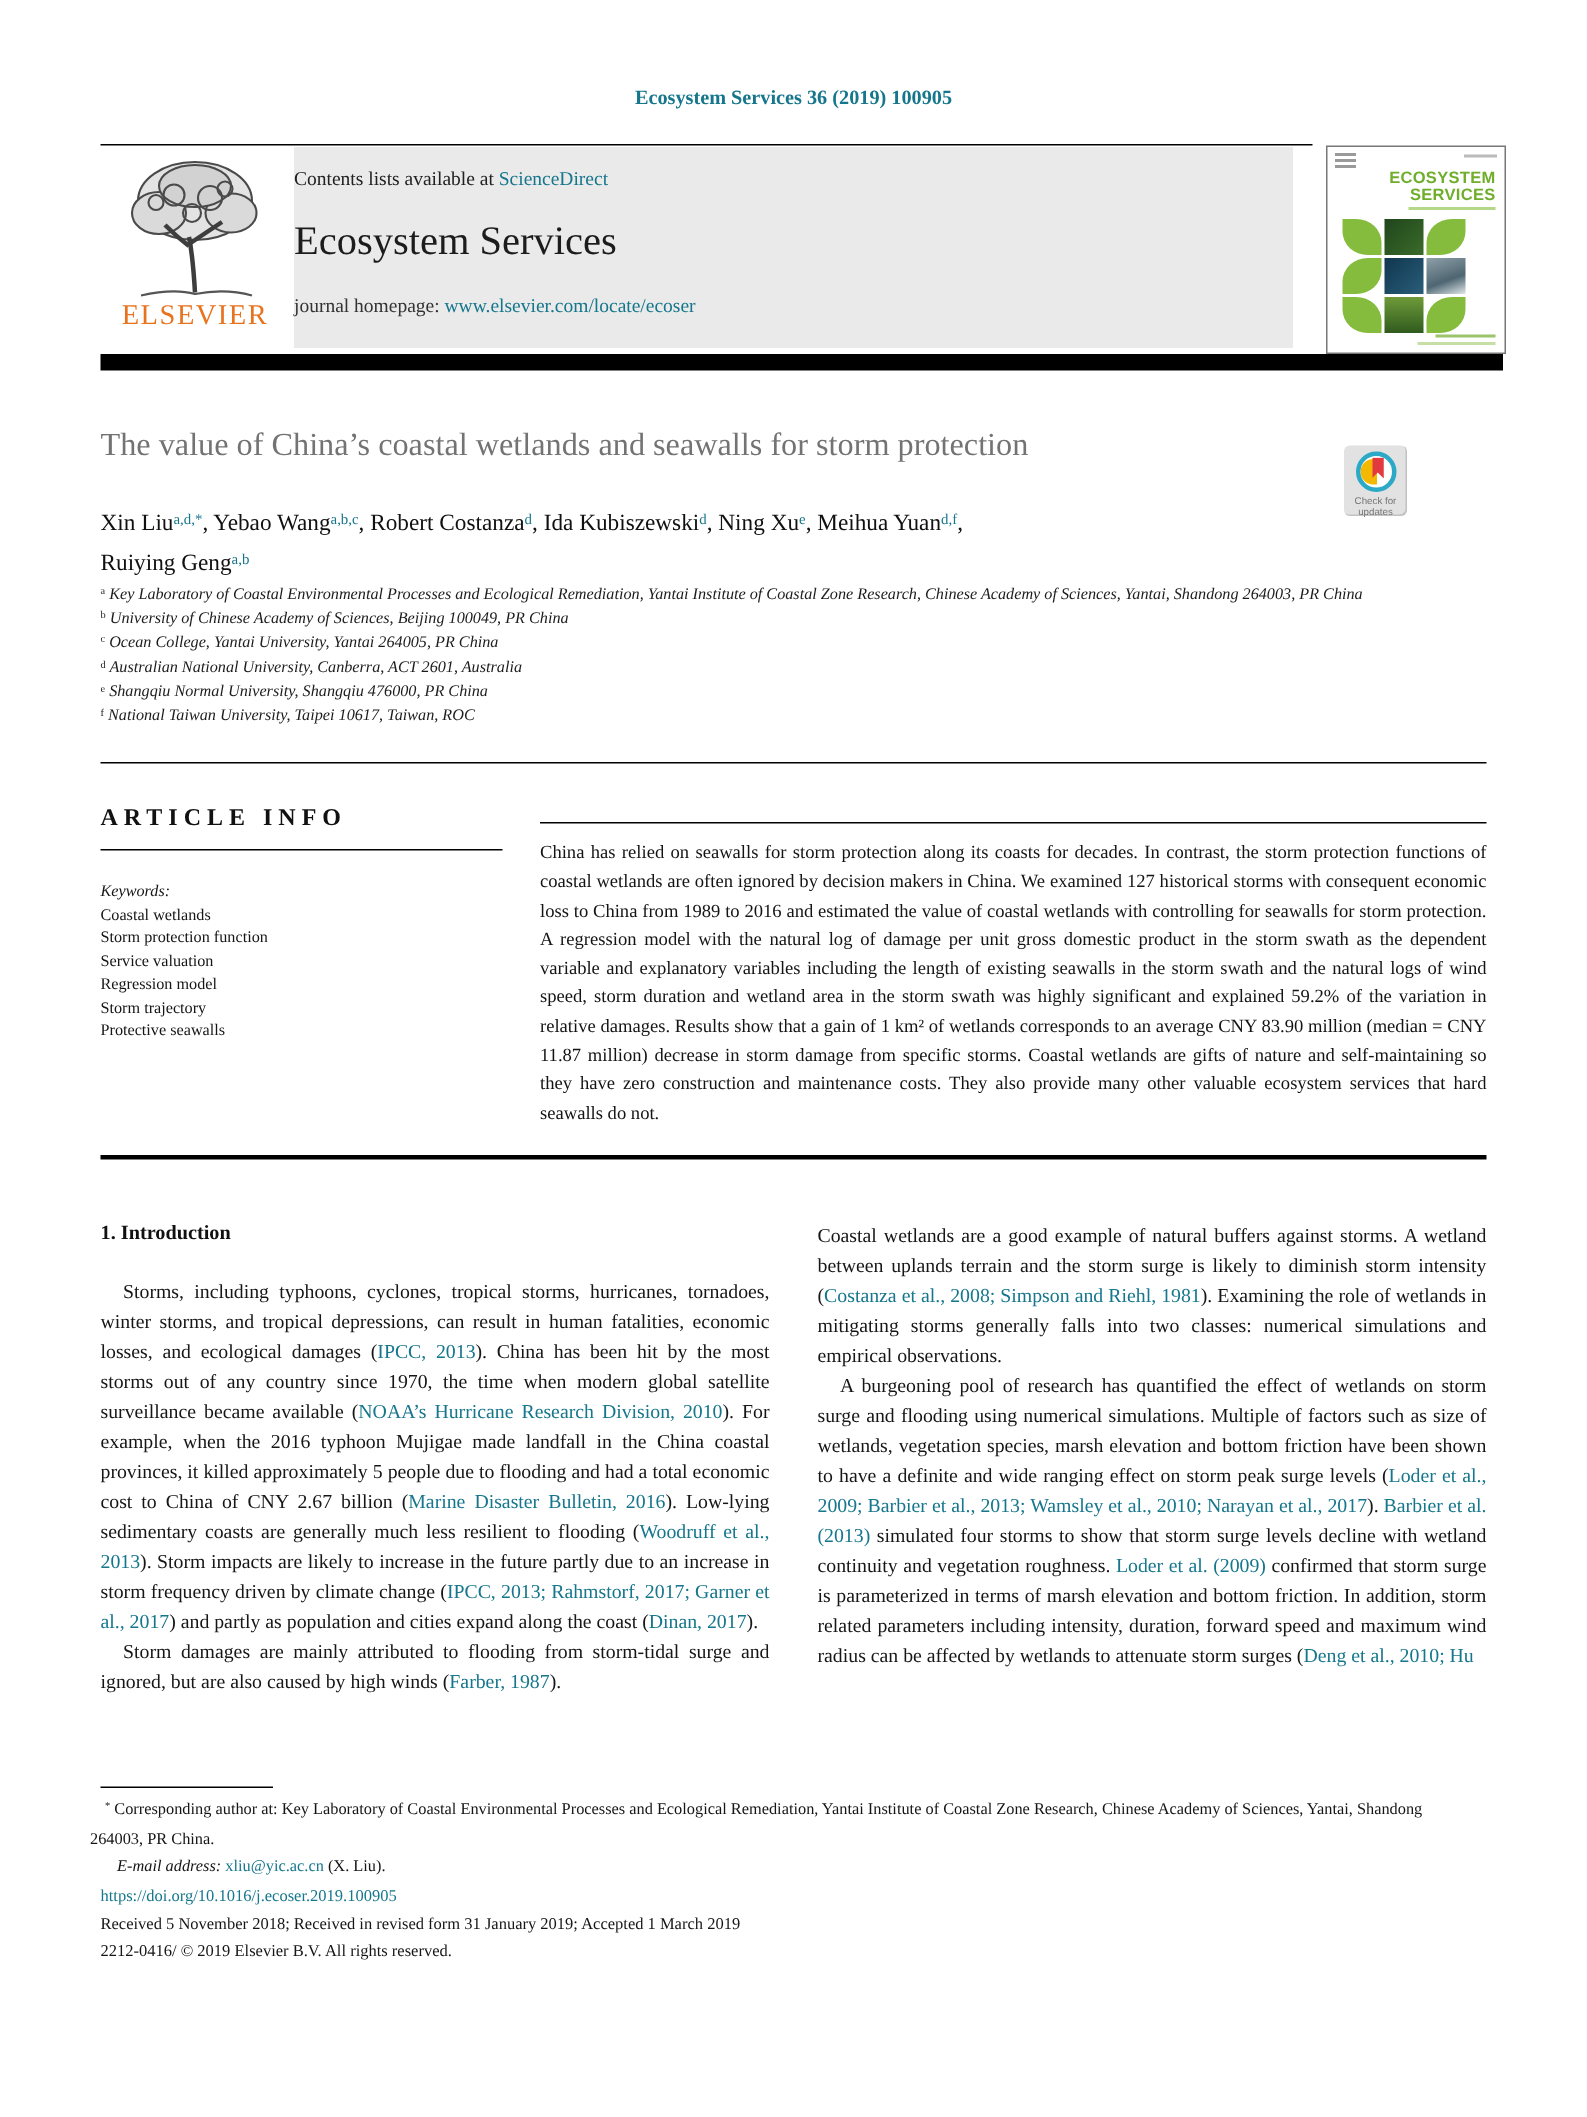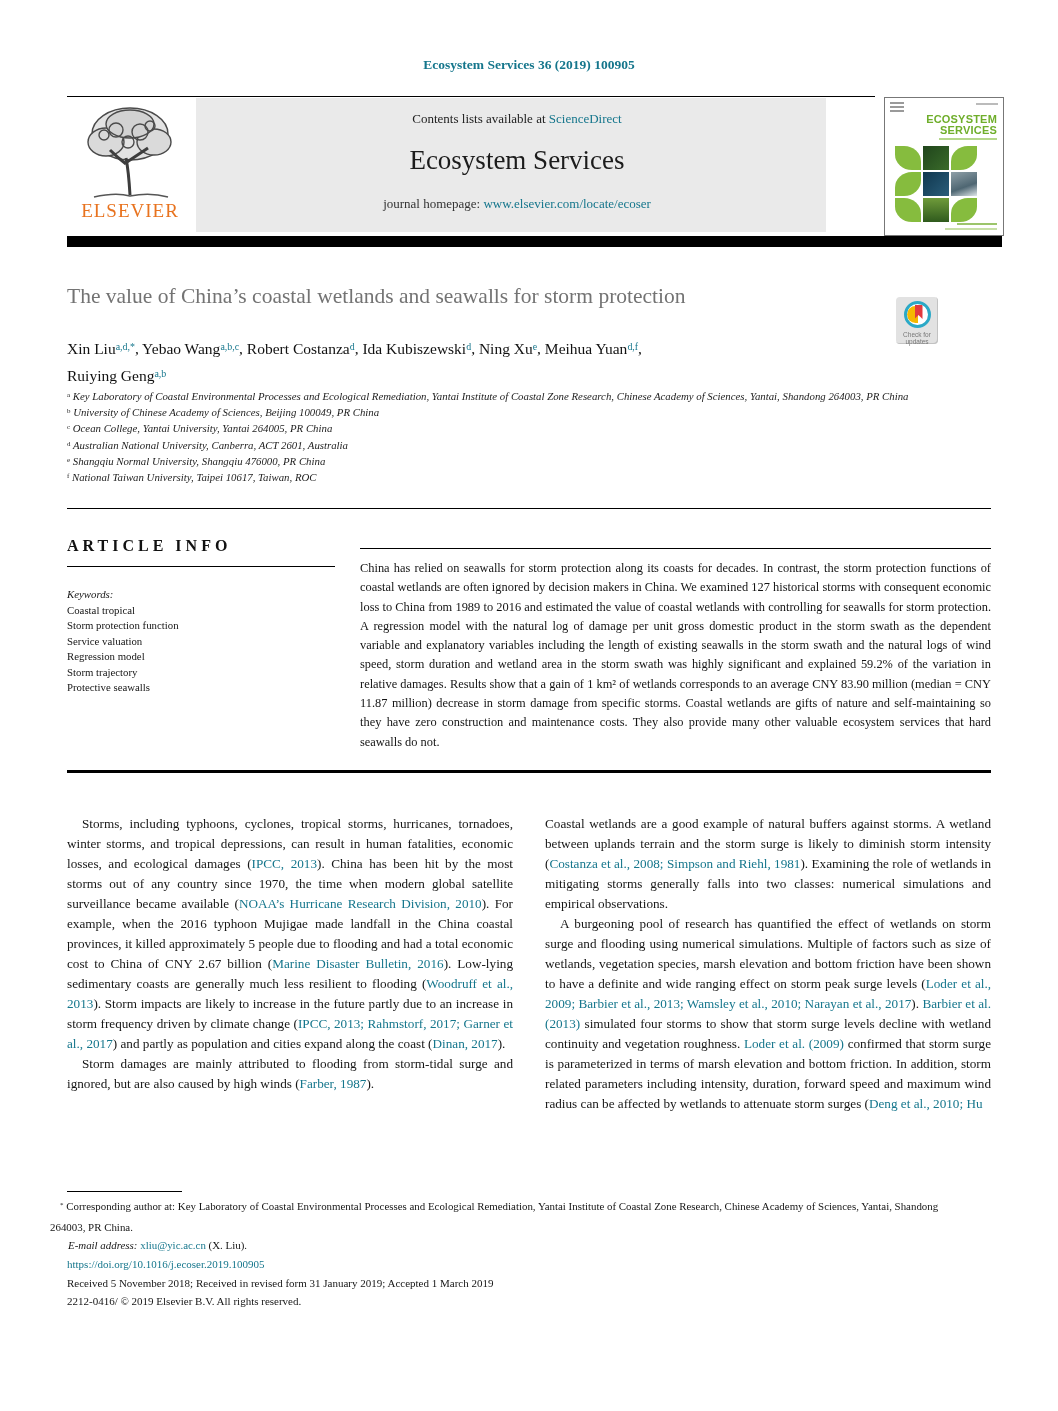--- a/index.html
+++ b/index.html
@@ -21,21 +21,21 @@
 
   
   .citation{position:absolute;top:57px;left:67px;width:924px;text-align:center;
     font-size:13.5px;font-weight:bold;color:var(--teal);}
 
   
   .topline{position:absolute;left:67px;top:96px;width:808px;height:1px;background:#000;}
   .logo-block{position:absolute;left:67px;top:102px;width:126px;height:128px;text-align:center;}
   .logo-tree{display:block;margin:0 auto;}
   .logo-word{font-size:19px;letter-spacing:1px;color:var(--orange);font-family:"Liberation Serif",serif;margin-top:-2px;text-align:center;}
-  .masthead-box{position:absolute;left:196px;top:98px;width:618px;height:134px;background:#eaeaea;text-align:center;padding-left:12px;}
+  .masthead-box{position:absolute;left:196px;top:98px;width:666px;height:134px;background:#eaeaea;}
   .contents-line{margin-top:13px;font-size:13px;color:#222;}
   .journal-title{margin-top:18px;font-size:27px;color:#1c1c1c;}
   .homepage-line{margin-top:20px;font-size:13px;font-family:Liberation Serif, serif;color:#333;}
 
   
   .cover{position:absolute;left:884px;top:97px;width:118px;height:137px;border:1px solid #777;
     background:#fff;overflow:hidden;}
   .cover-minilines{position:absolute;left:5px;top:4px;width:14px;}
   .cover-minilines div{height:2px;background:#9a9a9a;margin-bottom:2px;}
   .cover-topright{position:absolute;right:5px;top:5px;width:22px;height:2px;background:#bbb;}
@@ -88,21 +88,21 @@
 
   
   .col-left{position:absolute;left:67px;top:814px;width:446px;}
   .col-right{position:absolute;left:545px;top:814px;width:446px;}
   .section-heading{font-size:13.5px;font-weight:bold;margin:0 0 21px 0;color:#111;}
   .para{font-size:13.2px;line-height:20px;text-align:justify;margin:0;color:#161616;}
   .para.indent{text-indent:15px;}
 
   
   .fn-rule{position:absolute;left:67px;top:1191px;width:115px;height:1px;background:#000;}
-  .footnotes{position:absolute;left:50px;top:1197px;width:924px;font-size:10.9px;line-height:18.5px;}
+  .footnotes{position:absolute;left:60px;top:1197px;width:924px;font-size:10.9px;line-height:18.5px;}
   .fn-corresp{text-indent:10px;}
   .fn-email{text-indent:18px;}
   .doi{position:absolute;left:67px;top:1258px;font-size:11px;}
   .received{position:absolute;left:67px;top:1277px;font-size:11px;color:#161616;}
   .issn{position:absolute;left:67px;top:1295px;font-size:11px;color:#161616;}
 </style>
 </head>
 <body>
 
 <div class="citation">Ecosystem Services 36 (2019) 100905</div>
@@ -192,37 +192,38 @@
     <div class="affil"><span class="sup">f</span><span> National Taiwan University, Taipei 10617, Taiwan, ROC</span></div>
   </div>
 
 <div class="rule-1"></div>
 
 <div class="info-col">
   <div class="col-heading">ARTICLE INFO</div>
   <div class="col-rule"></div>
   <div class="kw-label">Keywords:</div>
   <div>
-      <div class="kw-item">Coastal tropical</div>
+      <div class="kw-item">Coastal wetlands</div>
       <div class="kw-item">Storm protection function</div>
       <div class="kw-item">Service valuation</div>
       <div class="kw-item">Regression model</div>
       <div class="kw-item">Storm trajectory</div>
       <div class="kw-item">Protective seawalls</div>
     </div>
 </div>
 
 <div class="abstract-col">
   <div class="col-rule"></div>
   <div class="abstract-text">China has relied on seawalls for storm protection along its coasts for decades. In contrast, the storm protection functions of coastal wetlands are often ignored by decision makers in China. We examined 127 historical storms with consequent economic loss to China from 1989 to 2016 and estimated the value of coastal wetlands with controlling for seawalls for storm protection. A regression model with the natural log of damage per unit gross domestic product in the storm swath as the dependent variable and explanatory variables including the length of existing seawalls in the storm swath and the natural logs of wind speed, storm duration and wetland area in the storm swath was highly significant and explained 59.2% of the variation in relative damages. Results show that a gain of 1 km² of wetlands corresponds to an average CNY 83.90 million (median = CNY 11.87 million) decrease in storm damage from specific storms. Coastal wetlands are gifts of nature and self-maintaining so they have zero construction and maintenance costs. They also provide many other valuable ecosystem services that hard seawalls do not.</div>
 </div>
 
 <div class="rule-2"></div>
 
 <div class="col-left">
+  <h2 class="section-heading">1. Introduction</h2>
   <p class="para indent"><span>Storms, including typhoons, cyclones, tropical storms, hurricanes, tornadoes, winter storms, and tropical depressions, can result in human fatalities, economic losses, and ecological damages (</span><span class="link">IPCC, 2013</span><span>). China has been hit by the most storms out of any country since 1970, the time when modern global satellite surveillance became available (</span><span class="link">NOAA’s Hurricane Research Division, 2010</span><span>). For example, when the 2016 typhoon Mujigae made landfall in the China coastal provinces, it killed approximately 5 people due to flooding and had a total economic cost to China of CNY 2.67 billion (</span><span class="link">Marine Disaster Bulletin, 2016</span><span>). Low-lying sedimentary coasts are generally much less resilient to flooding (</span><span class="link">Woodruff et al., 2013</span><span>). Storm impacts are likely to increase in the future partly due to an increase in storm frequency driven by climate change (</span><span class="link">IPCC, 2013; Rahmstorf, 2017; Garner et al., 2017</span><span>) and partly as population and cities expand along the coast (</span><span class="link">Dinan, 2017</span><span>).</span></p>
   <p class="para indent"><span>Storm damages are mainly attributed to flooding from storm-tidal surge and ignored, but are also caused by high winds (</span><span class="link">Farber, 1987</span><span>).</span></p>
 </div>
 
 <div class="col-right">
   <p class="para"><span>Coastal wetlands are a good example of natural buffers against storms. A wetland between uplands terrain and the storm surge is likely to diminish storm intensity (</span><span class="link">Costanza et al., 2008; Simpson and Riehl, 1981</span><span>). Examining the role of wetlands in mitigating storms generally falls into two classes: numerical simulations and empirical observations.</span></p>
   <p class="para indent"><span>A burgeoning pool of research has quantified the effect of wetlands on storm surge and flooding using numerical simulations. Multiple of factors such as size of wetlands, vegetation species, marsh elevation and bottom friction have been shown to have a definite and wide ranging effect on storm peak surge levels (</span><span class="link">Loder et al., 2009; Barbier et al., 2013; Wamsley et al., 2010; Narayan et al., 2017</span><span>). </span><span class="link">Barbier et al. (2013)</span><span> simulated four storms to show that storm surge levels decline with wetland continuity and vegetation roughness. </span><span class="link">Loder et al. (2009)</span><span> confirmed that storm surge is parameterized in terms of marsh elevation and bottom friction. In addition, storm related parameters including intensity, duration, forward speed and maximum wind radius can be affected by wetlands to attenuate storm surges (</span><span class="link">Deng et al., 2010; Hu</span></p>
 </div>
 
 <div class="fn-rule"></div>

